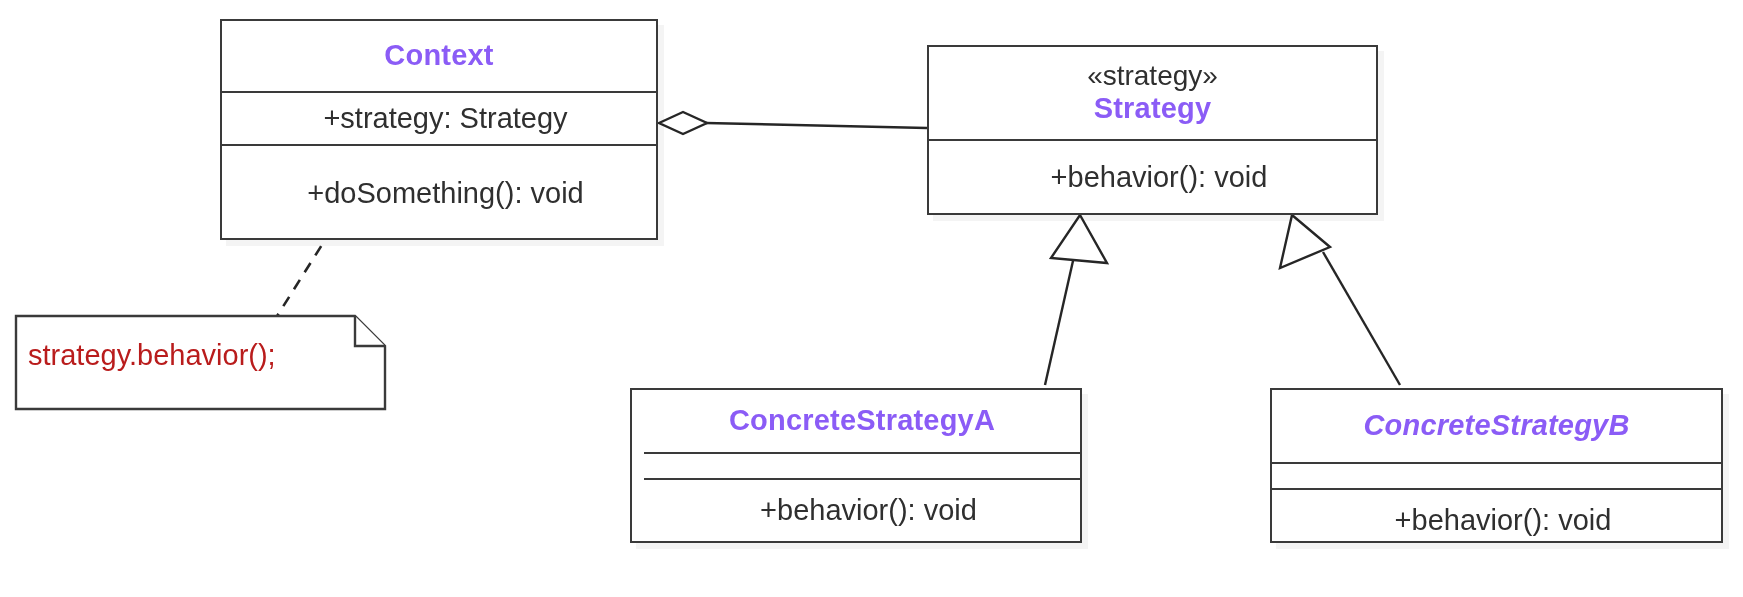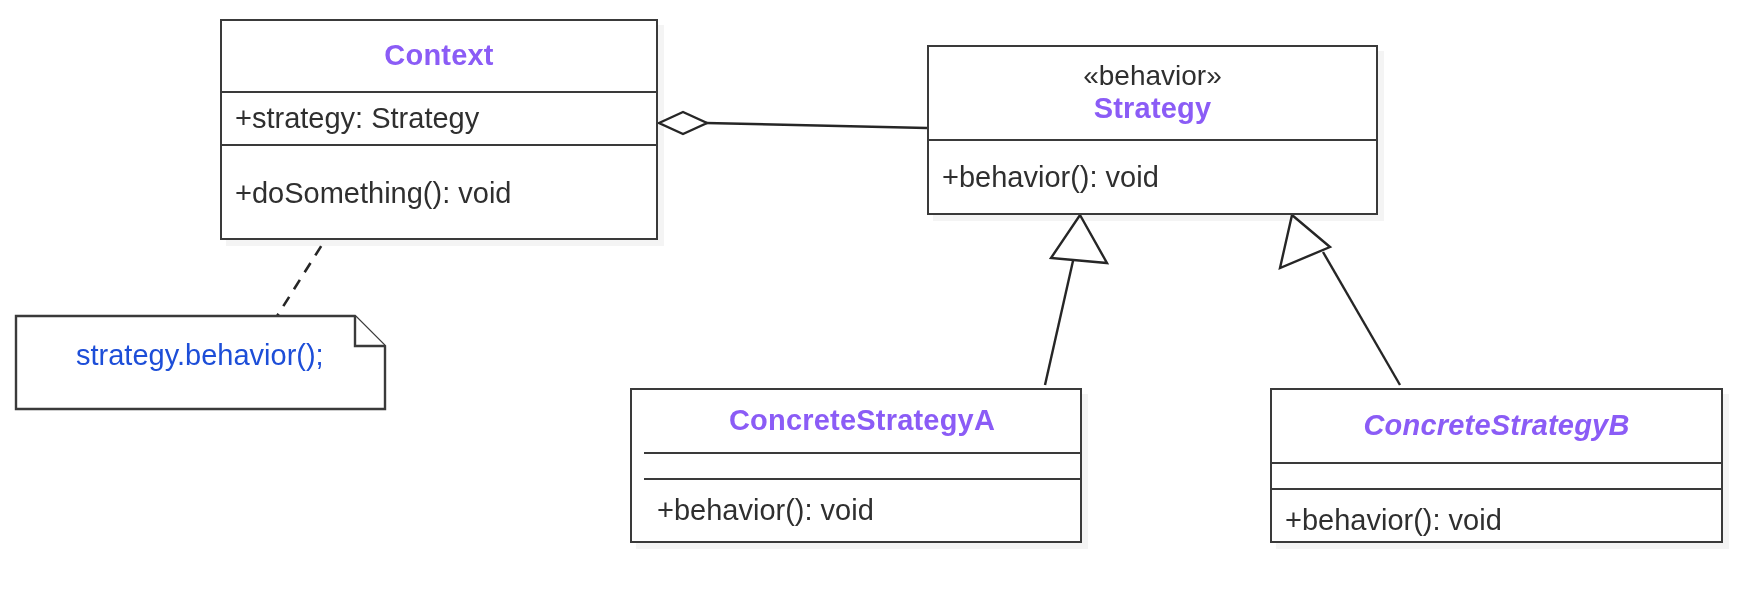--- a/index.html
+++ b/index.html
@@ -46,20 +46,21 @@
     font-weight: bold;
     color: #8b5cf6;
     line-height: 1.15;
     letter-spacing: 0.2px;
   }
   .cmp-members {
     display: flex;
     flex-direction: column;
     justify-content: center;
     padding-left: 13px;
+    align-items: center;
   }
   .member {
     font-size: 29px;
     color: #2f2f2f;
     line-height: 1.32;
     white-space: nowrap;
   }
   .cmp-empty { }
 
   
@@ -68,23 +69,22 @@
   }
   .note-wrap svg {
     position: absolute;
     left: 0;
     top: 0;
     overflow: visible;
   }
   .note-text {
     position: absolute;
     font-size: 29px;
-    color: #1d4ed8;
+    color: #b91c1c;
     white-space: nowrap;
-    margin-left: 48px;
   }
 
   
   #edges {
     position: absolute;
     left: 0;
     top: 0;
     width: 1743px;
     height: 597px;
     overflow: visible;
@@ -133,21 +133,21 @@
     <div class="compartment cmp-members" style="height:53px;">
       <div class="member">+strategy: Strategy</div>
     </div>
     <div class="compartment cmp-members" style="height:96px;">
       <div class="member">+doSomething(): void</div>
     </div>
   </div>
 
   <div class="uml-box" style="left:927px; top:45px; width:451px; height:170px;">
     <div class="compartment cmp-title" style="height:92px;">
-      <div class="stereotype">«behavior»</div>
+      <div class="stereotype">«strategy»</div>
       <div class="class-name">Strategy</div>
     </div>
     <div class="compartment cmp-members" style="height:74px;">
       <div class="member">+behavior(): void</div>
     </div>
   </div>
 
   <div class="uml-box" style="left:630px; top:388px; width:452px; height:155px;padding-left:12px;">
     <div class="compartment cmp-title" style="height:62px;">
       <div class="class-name">ConcreteStrategyA</div>

